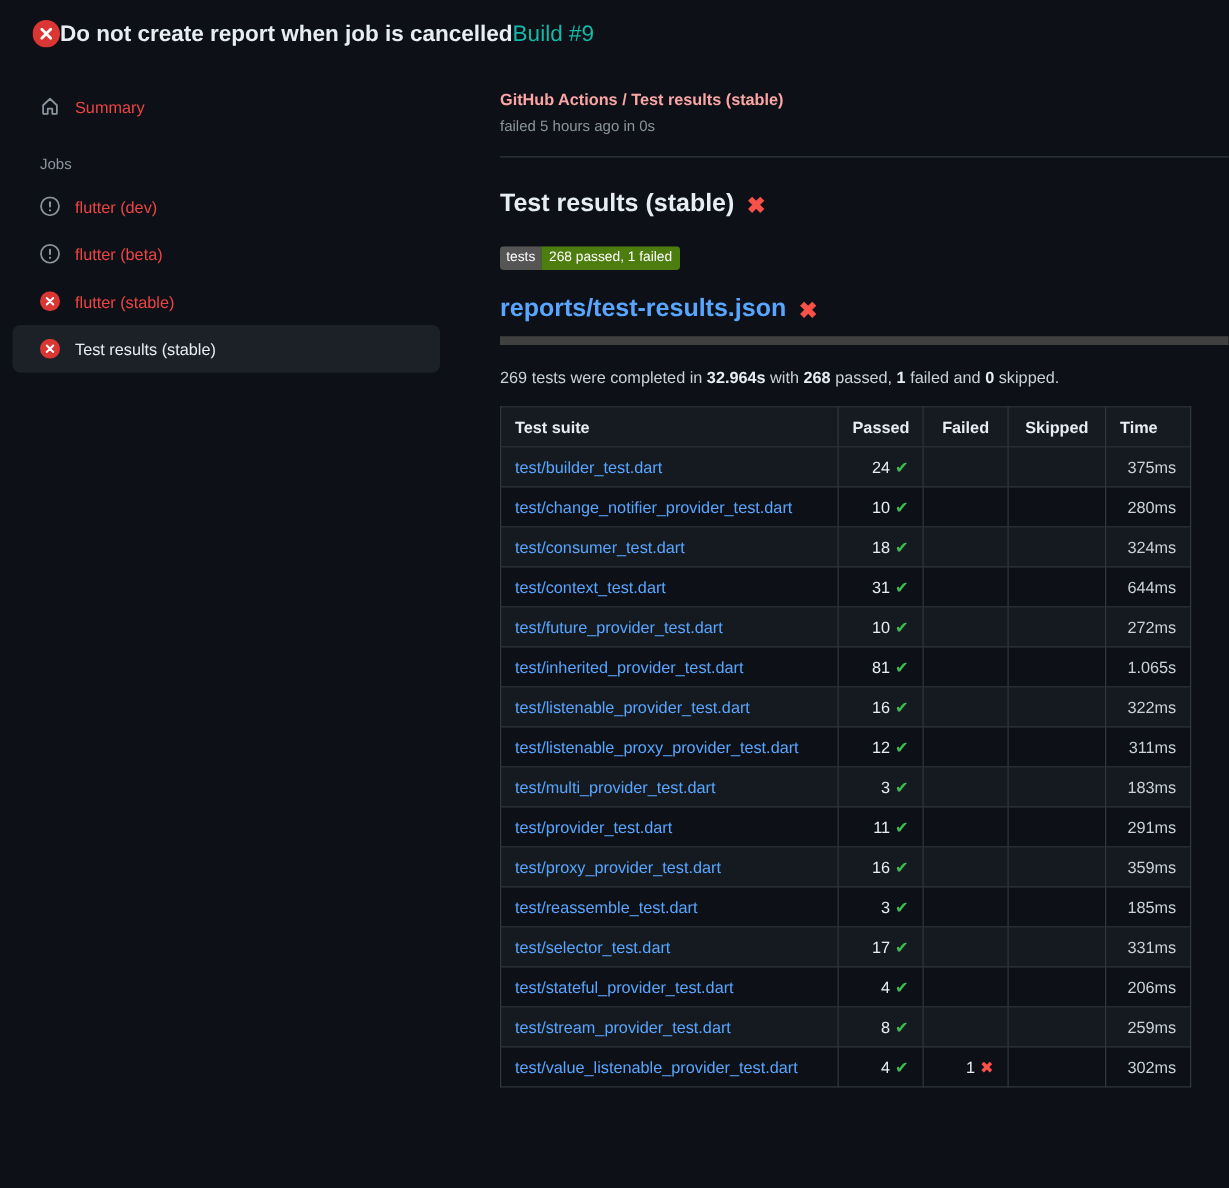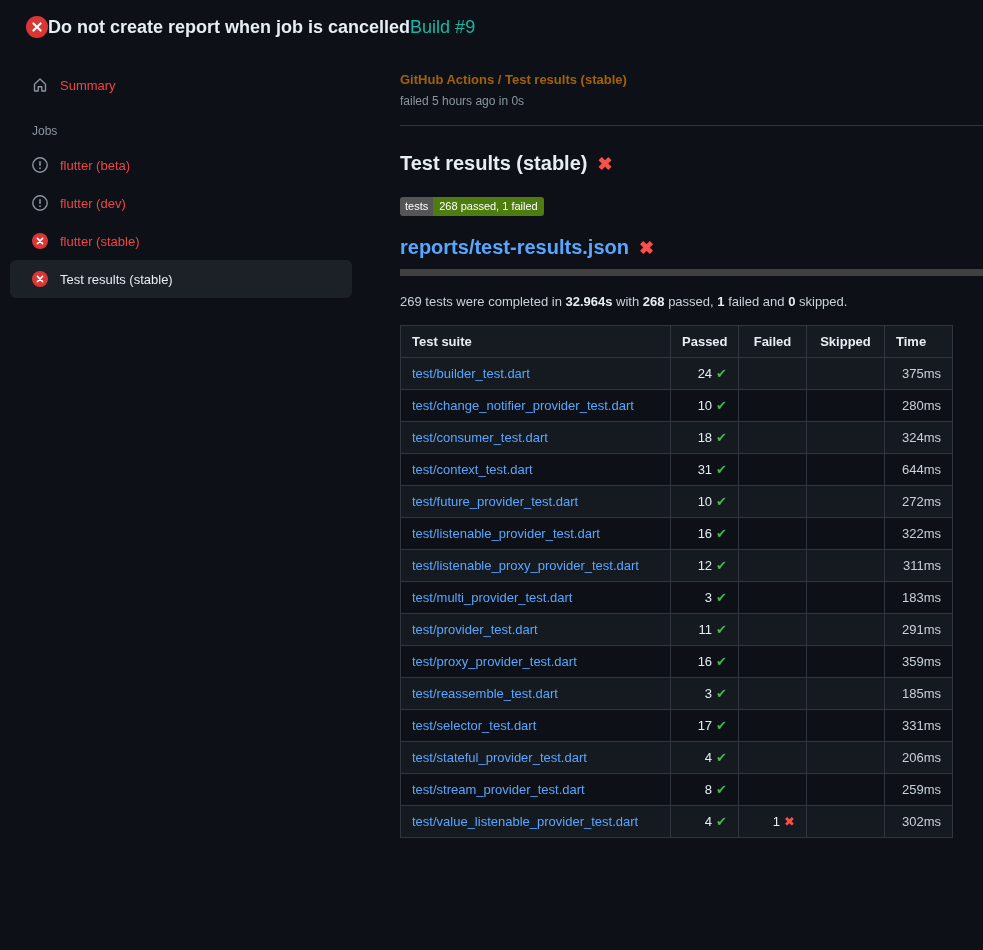--- a/index.html
+++ b/index.html
@@ -39,21 +39,21 @@
   .side-item.selected { background: #1c2128; color: #e6edf3; }
   .side-item .icon svg { width: 16px; height: 16px; display: block; }
   .jobs-label {
     font-size: 12px;
     color: #8b949e;
     margin: 20px 0 8px 32px;
   }
 
   
   .main { flex: 1; min-width: 0; padding: 22px 0 0 26px; }
-  .breadcrumb { font-size: 13px; font-weight: 700; color: #a16207; }
+  .breadcrumb { font-size: 13px; font-weight: 700; color: #fca5a5; }
   .status-line { font-size: 12px; color: #8b949e; margin-top: 7px; }
   .divider { border-top: 1px solid #30363d; margin-top: 17px; }
 
   .section-title {
     display: flex;
     align-items: center;
     gap: 10px;
     margin-top: 26px;
     font-size: 20px;
     font-weight: 700;
@@ -151,32 +151,32 @@
     <div class="jobs-label">Jobs</div>
 
     <div class="side-item">
       <span class="icon">
         <svg viewBox="0 0 16 16">
             <circle cx="8" cy="8" r="7.2" fill="none" stroke="#8b949e" stroke-width="1.4"></circle>
             <rect x="7.2" y="4" width="1.6" height="5" rx="0.8" fill="#8b949e"></rect>
             <circle cx="8" cy="11.2" r="0.9" fill="#8b949e"></circle>
           </svg>
       </span>
-      <span>flutter (beta)</span>
+      <span>flutter (dev)</span>
     </div>
 
     <div class="side-item">
       <span class="icon">
         <svg viewBox="0 0 16 16">
             <circle cx="8" cy="8" r="7.2" fill="none" stroke="#8b949e" stroke-width="1.4"></circle>
             <rect x="7.2" y="4" width="1.6" height="5" rx="0.8" fill="#8b949e"></rect>
             <circle cx="8" cy="11.2" r="0.9" fill="#8b949e"></circle>
           </svg>
       </span>
-      <span>flutter (dev)</span>
+      <span>flutter (beta)</span>
     </div>
 
     <div class="side-item">
       <span class="icon">
         <svg viewBox="0 0 16 16">
             <circle cx="8" cy="8" r="8" fill="#da3633"></circle>
             <path d="M5.4 5.4l5.2 5.2M10.6 5.4l-5.2 5.2" stroke="#ffffff" stroke-width="1.6" stroke-linecap="round"></path>
           </svg>
       </span>
       <span>flutter (stable)</span>
@@ -255,20 +255,27 @@
             <td class="col-time"><span class="time-val">644ms</span></td>
           </tr>
           <tr>
             <td class="col-suite"><a class="suite-link">test/future_provider_test.dart</a></td>
             <td class="col-passed"><span class="num-val">10</span><span class="mark-check">✔</span></td>
             <td class="col-failed"></td>
             <td class="col-skipped"></td>
             <td class="col-time"><span class="time-val">272ms</span></td>
           </tr>
           <tr>
+            <td class="col-suite"><a class="suite-link">test/inherited_provider_test.dart</a></td>
+            <td class="col-passed"><span class="num-val">81</span><span class="mark-check">✔</span></td>
+            <td class="col-failed"></td>
+            <td class="col-skipped"></td>
+            <td class="col-time"><span class="time-val">1.065s</span></td>
+          </tr>
+          <tr>
             <td class="col-suite"><a class="suite-link">test/listenable_provider_test.dart</a></td>
             <td class="col-passed"><span class="num-val">16</span><span class="mark-check">✔</span></td>
             <td class="col-failed"></td>
             <td class="col-skipped"></td>
             <td class="col-time"><span class="time-val">322ms</span></td>
           </tr>
           <tr>
             <td class="col-suite"><a class="suite-link">test/listenable_proxy_provider_test.dart</a></td>
             <td class="col-passed"><span class="num-val">12</span><span class="mark-check">✔</span></td>
             <td class="col-failed"></td>

